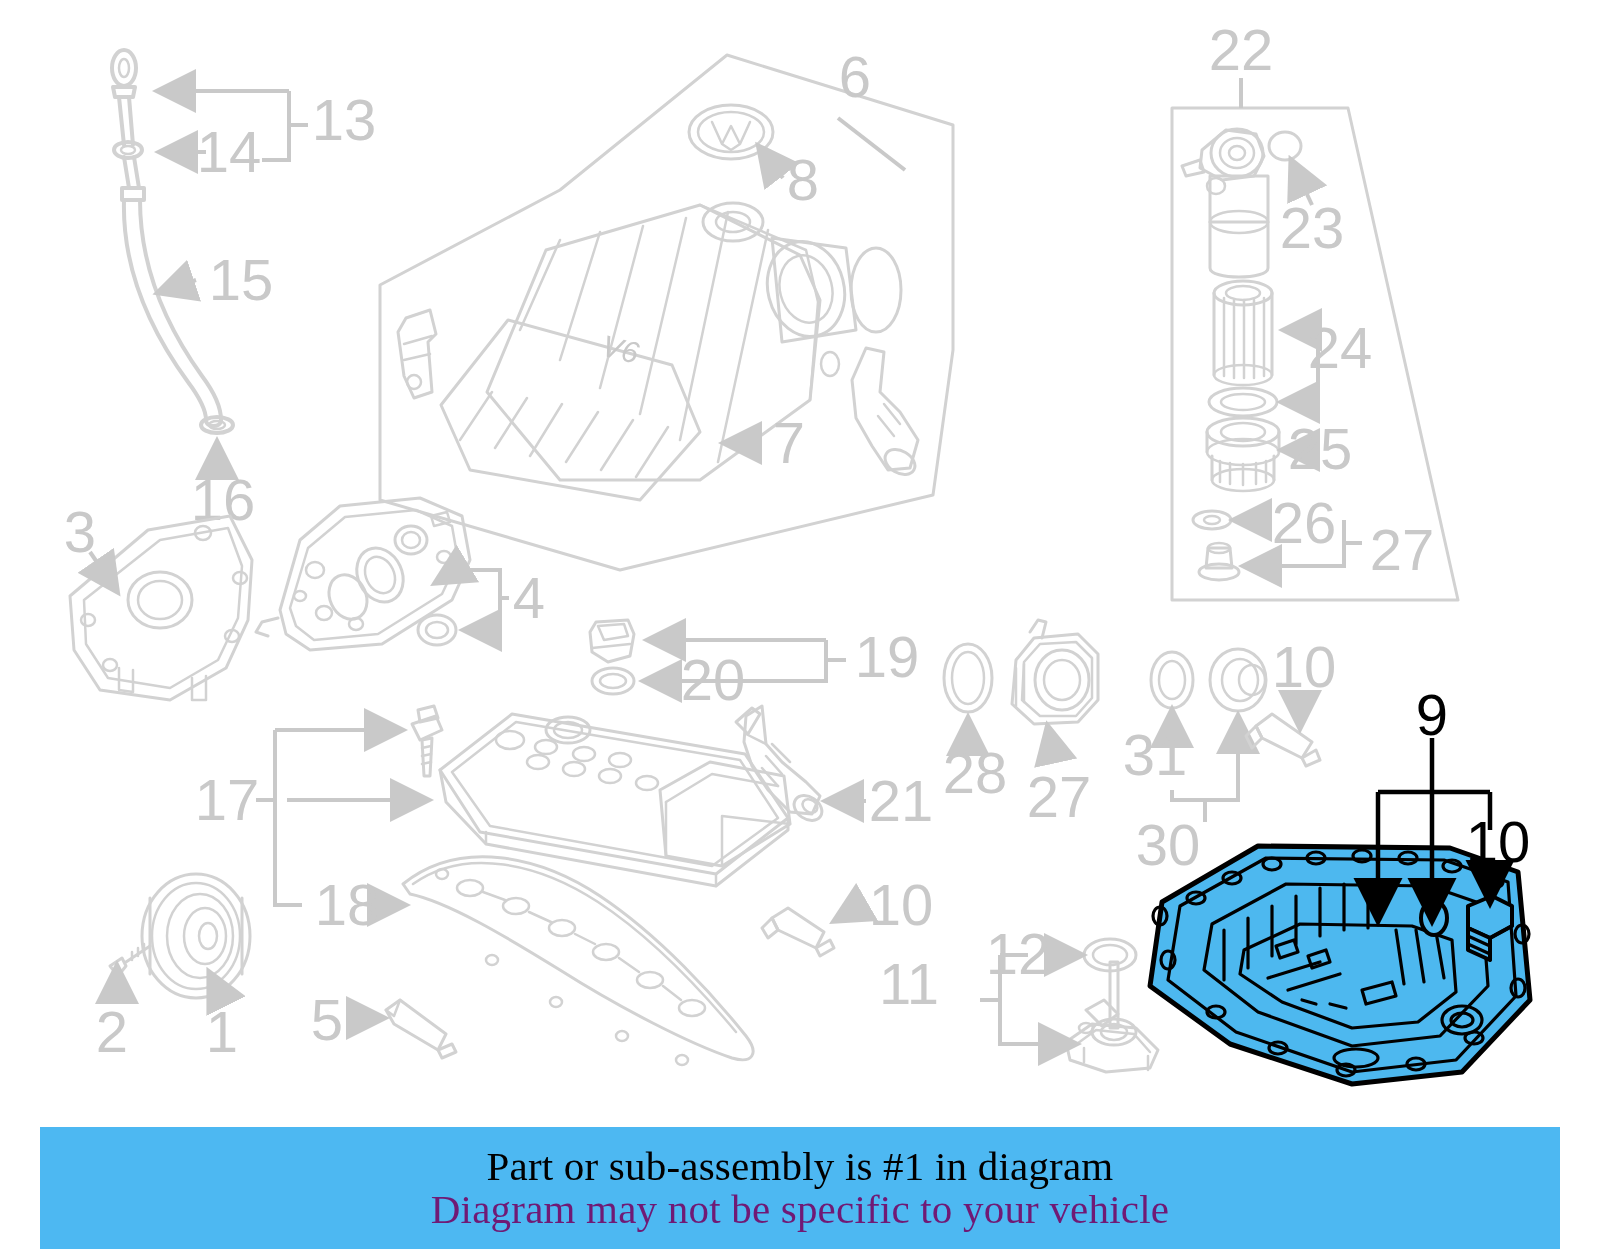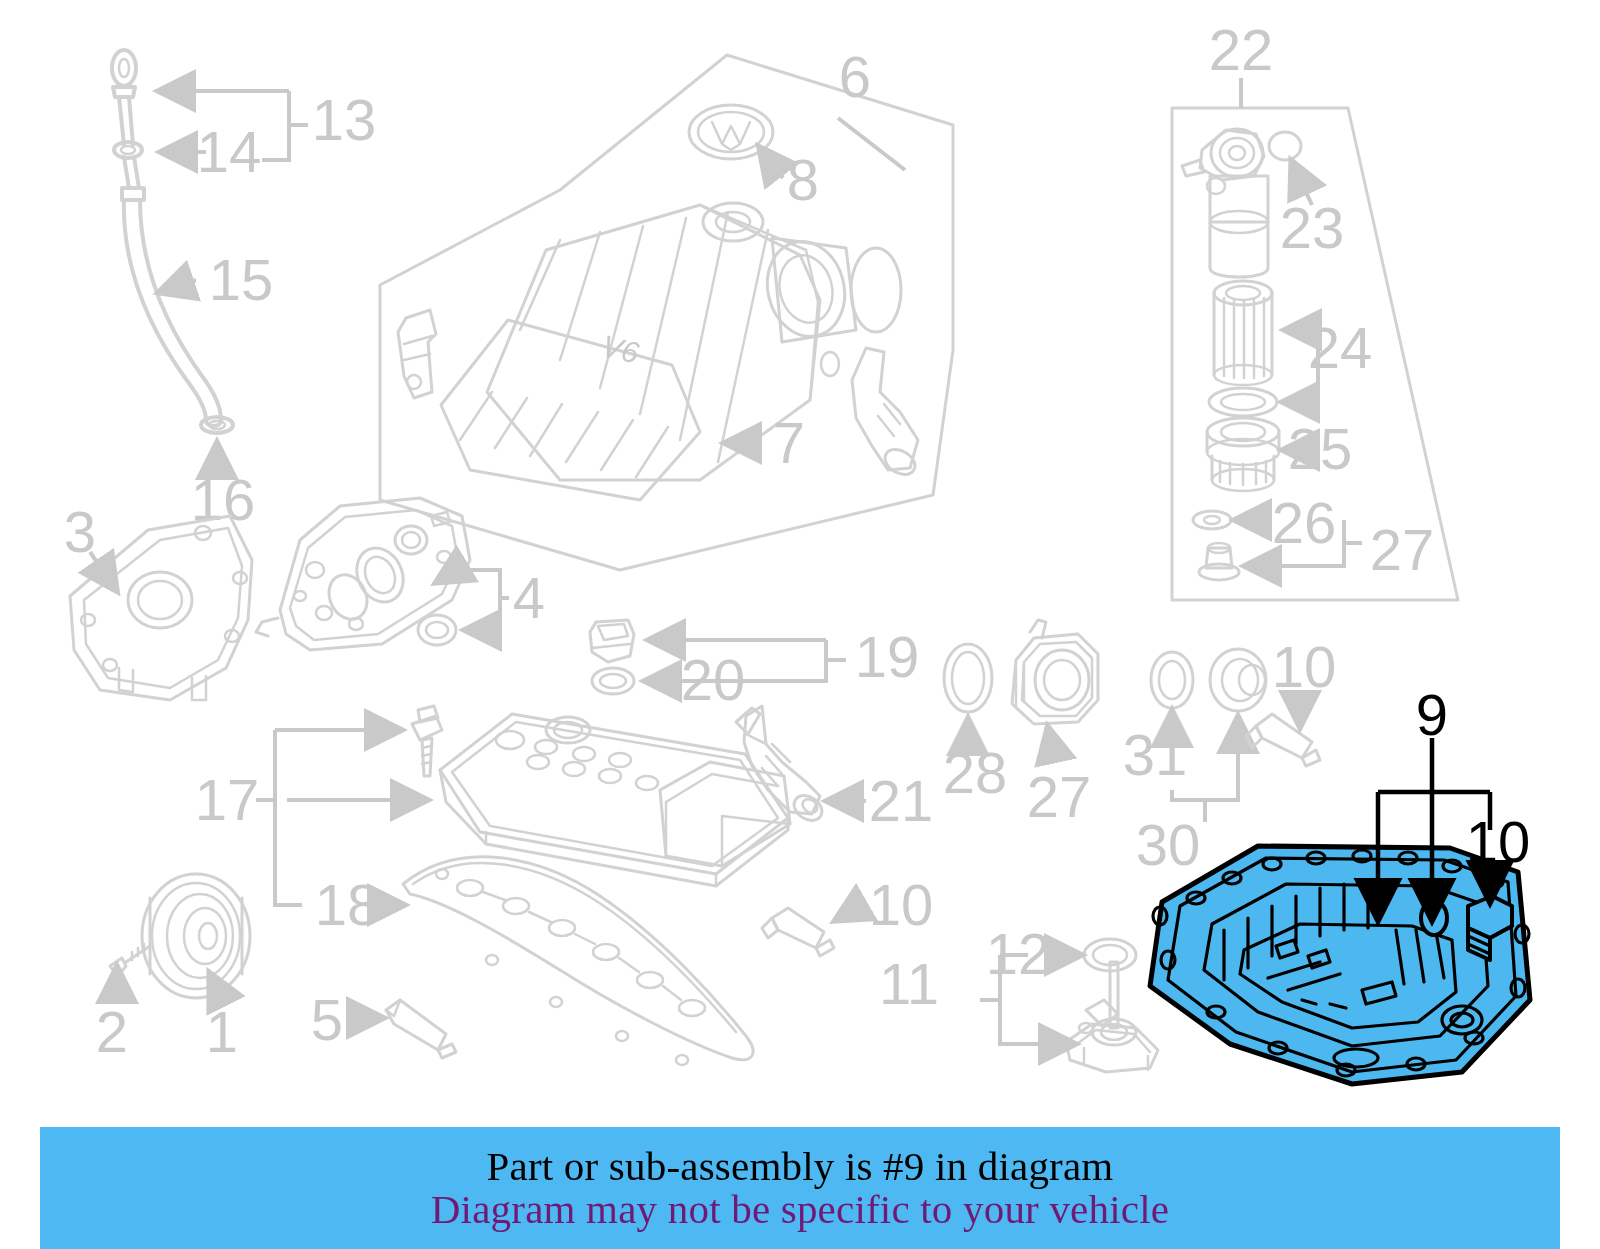--- a/index.html
+++ b/index.html
@@ -410,17 +410,17 @@
     <path class="blead" d="M1432,738 L1432,918" marker-end="url(#ahb)"></path>
     <path class="blead" d="M1378,792 L1378,918" marker-end="url(#ahb)"></path>
     <path class="blead" d="M1378,792 L1490,792"></path>
     <path class="blead" d="M1490,792 L1490,830"></path>
     <path class="blead" d="M1490,862 L1490,900" marker-end="url(#ahb)"></path>
     <text class="numblk" x="1432" y="735">9</text>
     <text class="numblk" x="1498" y="862">10</text>
   </svg>
 
   <div class="banner" style="background: rgb(77, 184, 242);">
-    <div class="banner-line" style="color: rgb(0, 0, 0);">Part or sub-assembly is #9 in diagram</div>
+    <div class="banner-line" style="color: rgb(0, 0, 0);">Part or sub-assembly is #1 in diagram</div>
     <div class="banner-line" style="color: #701a75;">Diagram may not be specific to your vehicle</div>
   </div>
 
 </div>
 
 </body></html>

